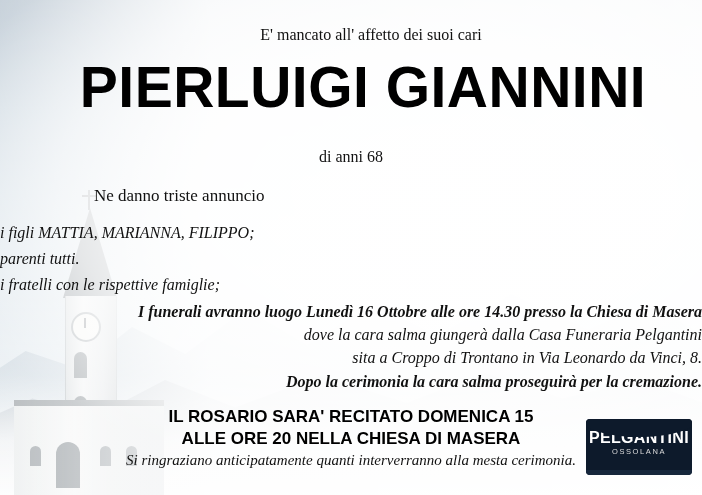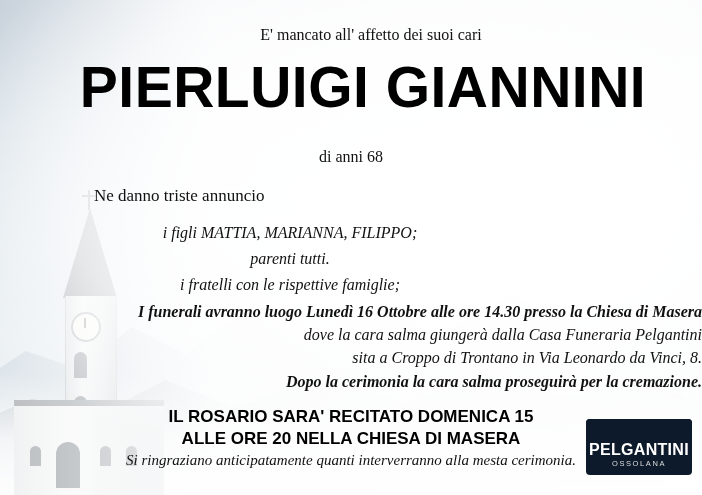--- a/index.html
+++ b/index.html
@@ -226,21 +226,20 @@
     left: 94px;
     top: 186px;
     font-size: 17px;
   }
 
   .family {
     position: absolute;
     left: 0;
     top: 220px;
     width: 580px;
-    text-align: center;
     font-style: italic;
     font-size: 16px;
     line-height: 1.62;
   }
   .family div { display: block; }
 
   .funeral {
     position: absolute;
     left: 0;
     top: 300px;
@@ -293,21 +292,21 @@
     font-size: 7px;
     letter-spacing: 0.6px;
     margin-top: 3px;
     color: #e8e8e8;
   }
   .logo-main {
     font-size: 16px;
     font-weight: bold;
     letter-spacing: 0.3px;
     line-height: 1.05;
-    margin-top: 13px;
+    margin-top: 1px;
   }
   .logo-sub {
     font-size: 7.5px;
     letter-spacing: 1.6px;
     color: #dddddd;
   }
   .logo-phone {
     margin-top: 14px;
     font-size: 9.5px;
     font-weight: bold;

